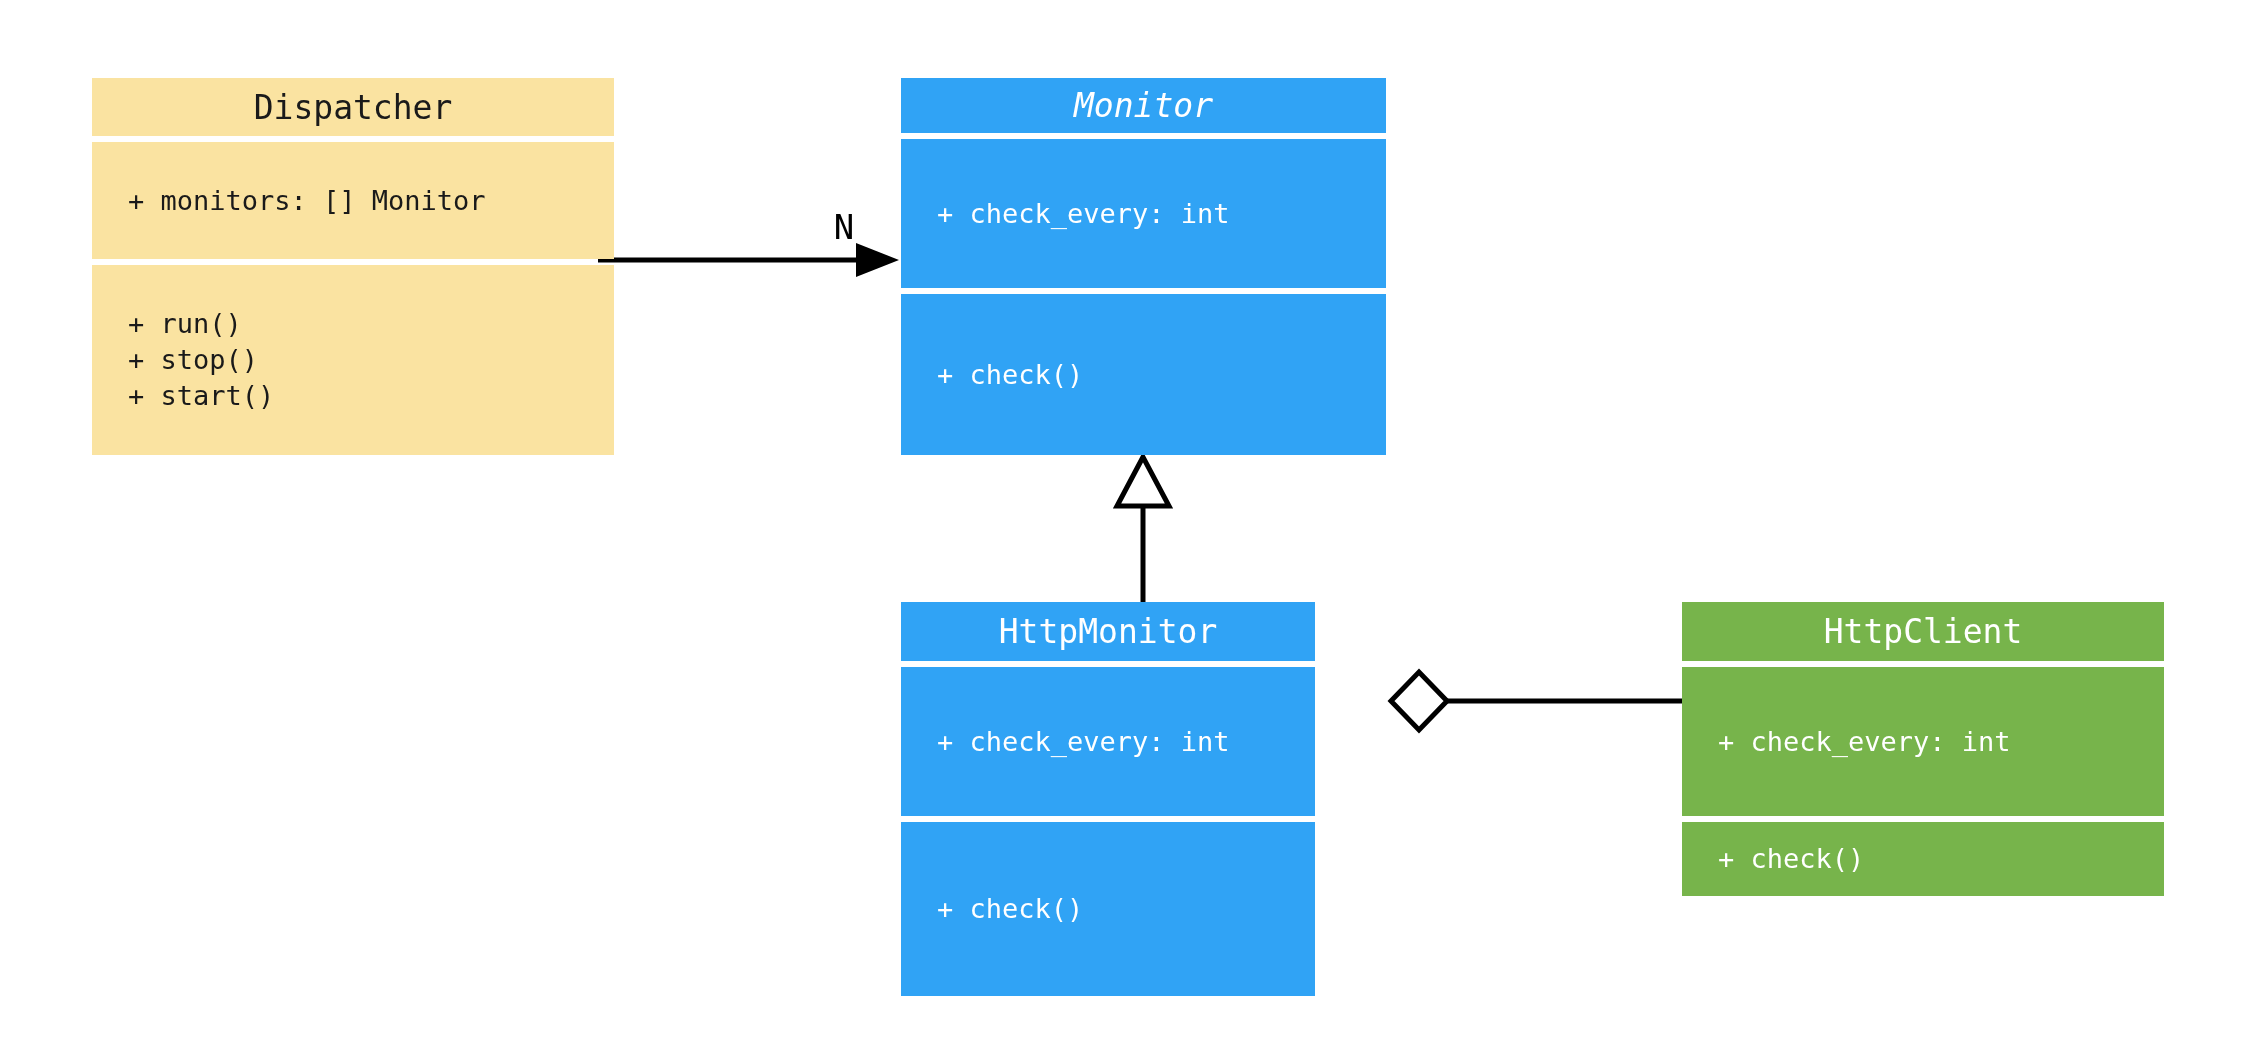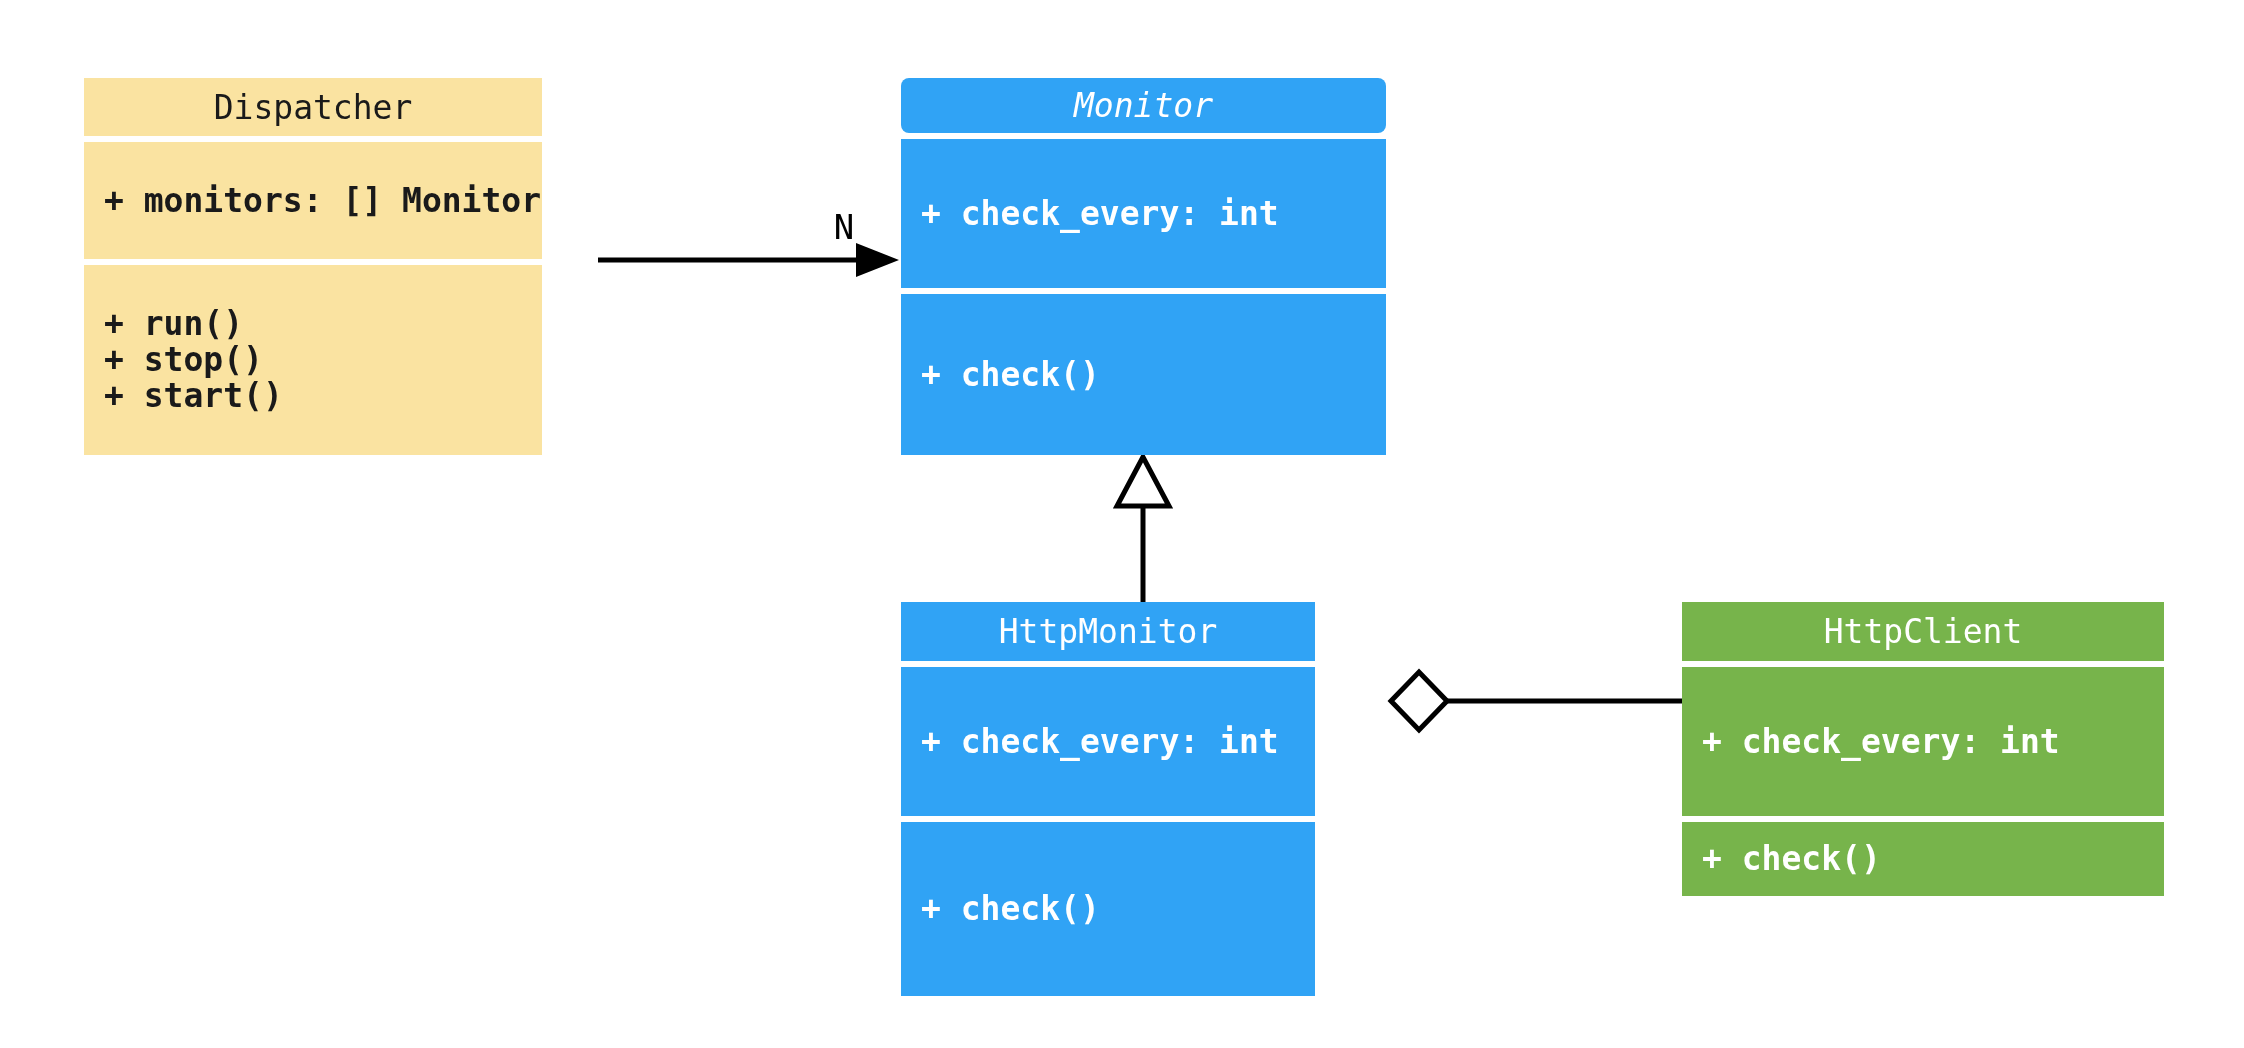--- a/index.html
+++ b/index.html
@@ -38,35 +38,34 @@
     display: flex;
     align-items: center;
     justify-content: center;
     font-size: 33px;
     letter-spacing: 0;
   }
   .sect.attrs, .sect.methods {
     display: flex;
     flex-direction: column;
     justify-content: center;
-    padding-left: 20px;
-    font-size: 33px;
-    font-weight: bold;
+    padding-left: 36px;
+    font-size: 27px;
   }
   .sect.methods { flex: 1 1 auto; }
   .line { line-height: 36px; white-space: pre; }
 
   
   .c-yellow { background: #fae3a1; color: #1a1a1a; }
   .c-blue   { background: #30a3f5; color: #ffffff; }
   .c-green  { background: #77b44b; color: #ffffff; }
-  .abstract .title { font-style: italic; border-radius: 8px; }
+  .abstract .title { font-style: italic; }
 
   
-  .box-dispatcher  { left: 84px;   top: 78px;  width: 458px; height: 377px; }
+  .box-dispatcher  { left: 92px;   top: 78px;  width: 522px; height: 377px; }
   .box-dispatcher  .title { height: 58px; }
   .box-dispatcher  .attrs { height: 117px; }
 
   .box-monitor     { left: 901px;  top: 78px;  width: 485px; height: 377px; }
   .box-monitor     .title { height: 55px; }
   .box-monitor     .attrs { height: 149px; }
 
   .box-httpmonitor { left: 901px;  top: 602px; width: 414px; height: 394px; }
   .box-httpmonitor .title { height: 59px; }
   .box-httpmonitor .attrs { height: 149px; }

